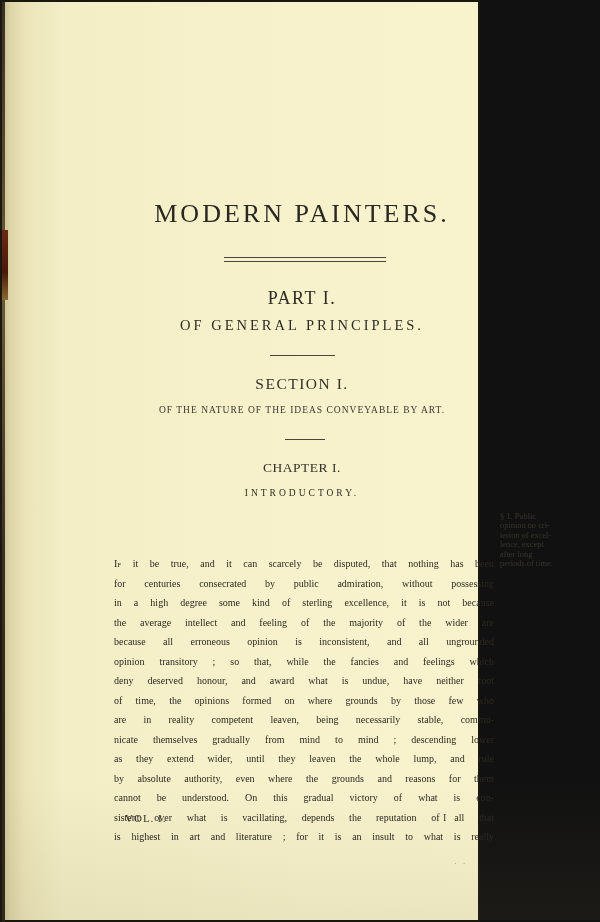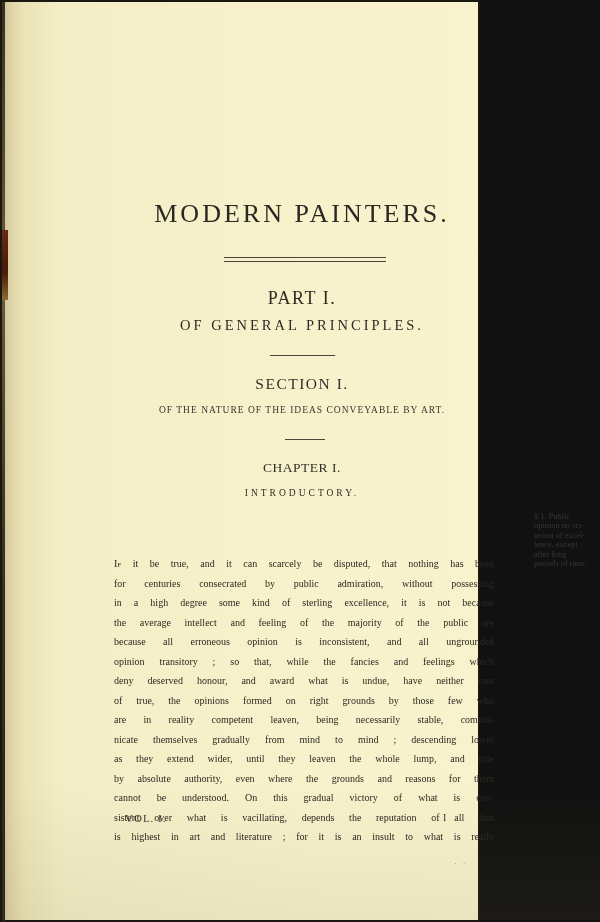--- a/index.html
+++ b/index.html
@@ -51,21 +51,21 @@
     font-size: 10px; line-height: 19.5px; color: #2d2922;
     text-align: justify;
     margin-top: 44px;
   }
   .body-text .line { display: block; white-space: nowrap; text-align: justify; text-align-last: justify; }
   .dropcap-sc { font-variant: small-caps; }
   .margin-note {
     position: absolute; left: 498px; top: 510px; width: 80px;
     font-size: 8.4px; line-height: 9.4px; color: #3a362e;
   }
-  .margin-note span { display: block; white-space: nowrap; margin-left: 34px; }
+  .margin-note span { display: block; white-space: nowrap; }
   .footer-left { position: absolute; left: 123px; top: 810px; font-size: 11px; letter-spacing: 1px; color: #3a362e; }
   .footer-right { position: absolute; left: 441px; top: 810px; font-size: 10px; color: #3a362e; }
   .specks { position: absolute; left: 452px; top: 857px; font-size: 8px; color: #8a8270; letter-spacing: 2px; }
 </style>
 </head>
 <body>
 
 <div class="page">
   <div class="spine-dark"></div>
   <div class="spine-stain"></div>
@@ -82,25 +82,25 @@
   <div class="center section-sub">OF THE NATURE OF THE IDEAS CONVEYABLE BY ART.</div>
   <div class="rule-short" style="left:283px; top:437px; width:40px;"></div>
 
   <div class="center chapter">CHAPTER I.</div>
   <div class="center chapter-sub">INTRODUCTORY.</div>
 
   <div class="body-text">
     <span class="line"><span class="dropcap-sc">If</span><span> it be true, and it can scarcely be disputed, that nothing has been</span></span>
     <span class="line">for centuries consecrated by public admiration, without possessing</span>
     <span class="line">in a high degree some kind of sterling excellence, it is not because</span>
-    <span class="line">the average intellect and feeling of the majority of the public are</span>
+    <span class="line">the average intellect and feeling of the majority of the wider are</span>
     <span class="line">because all erroneous opinion is inconsistent, and all ungrounded</span>
     <span class="line">opinion transitory ; so that, while the fancies and feelings which</span>
     <span class="line">deny deserved honour, and award what is undue, have neither root</span>
-    <span class="line">of true, the opinions formed on right grounds by those few who</span>
+    <span class="line">of time, the opinions formed on where grounds by those few who</span>
     <span class="line">are in reality competent leaven, being necessarily stable, commu-</span>
     <span class="line">nicate themselves gradually from mind to mind ; descending lower</span>
     <span class="line">as they extend wider, until they leaven the whole lump, and rule</span>
     <span class="line">by absolute authority, even where the grounds and reasons for them</span>
     <span class="line">cannot be understood.  On this gradual victory of what is con-</span>
     <span class="line">sistent over what is vacillating, depends the reputation of all that</span>
     <span class="line">is highest in art and literature ; for it is an insult to what is really</span>
   </div>
 
   <div class="margin-note">

